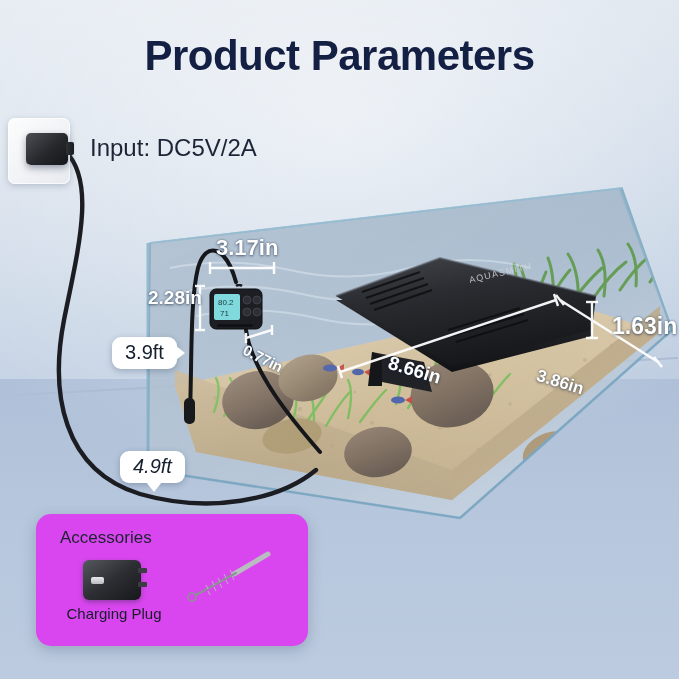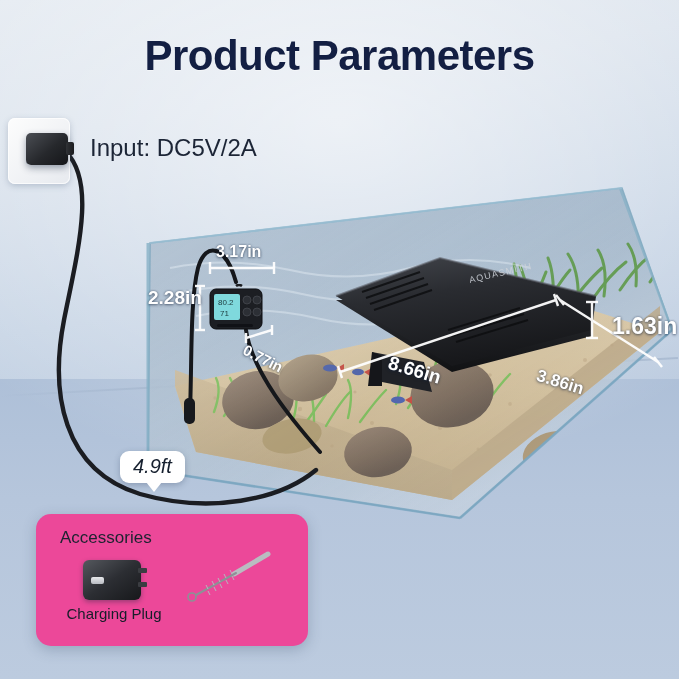--- a/index.html
+++ b/index.html
@@ -47,42 +47,42 @@
 
   
   .tank{position:absolute;left:0;top:0;width:679px;height:679px;}
 
   
   .ctrl{position:absolute;left:209px;top:284px;width:58px;height:48px;}
 
   
   .dim{position:absolute;color:#ffffff;font-weight:bold;white-space:nowrap;
     text-shadow:0 1px 3px rgba(20,35,60,.55),0 0 2px rgba(20,35,60,.45);}
-  .dim-317{left:216px;top:243px;font-size:16px;}
+  .dim-317{left:216px;top:235px;font-size:22px;}
   .dim-228{left:148px;top:287px;font-size:19px;}
   .dim-077{left:248px;top:341px;font-size:15px;transform:rotate(27deg);transform-origin:left top;}
   .dim-866{left:392px;top:352px;font-size:19px;transform:rotate(17deg);transform-origin:left top;}
   .dim-386{left:540px;top:366px;font-size:17px;transform:rotate(17deg);transform-origin:left top;}
   .dim-163{left:602px;top:313px;font-size:23px;margin-left:10px;}
 
   
   .callout{position:absolute;background:#fff;border-radius:9px;
     padding:4px 13px 5px;font-size:20px;color:#16202f;font-weight:normal;
     box-shadow:0 2px 6px rgba(40,60,90,.3);}
   .callout .tail{position:absolute;width:0;height:0;}
   .co-39{left:112px;top:337px;}
   .co-39 .tail{right:-8px;top:9px;border-top:7px solid transparent;
     border-bottom:7px solid transparent;border-left:9px solid #fff;}
   .co-49{left:120px;top:451px;font-style:italic;}
   .co-49 .tail{left:26px;bottom:-9px;border-left:8px solid transparent;
     border-right:8px solid transparent;border-top:10px solid #fff;}
 
   
   .acc-card{position:absolute;left:36px;top:514px;width:272px;height:132px;
-    background:#ec4899;border-radius:15px;box-shadow:0 4px 14px rgba(45,65,95,.26);}
+    background:#d946ef;border-radius:15px;box-shadow:0 4px 14px rgba(45,65,95,.26);}
   .acc-title{position:absolute;left:24px;top:14px;font-size:17px;color:#1c2330;}
   .acc-item{position:absolute;text-align:center;}
   .acc-plug{left:22px;top:42px;width:112px;}
   .acc-brush{left:128px;top:36px;width:132px;}
   .acc-label{font-size:15px;color:#161d29;line-height:1.12;margin-top:3px;}
   .plug-art{position:relative;width:62px;height:46px;margin:0 auto 4px;}
   .plug-body{position:absolute;left:0;top:4px;width:58px;height:40px;border-radius:6px;
     background:linear-gradient(145deg,#55585e,#2c2e33 50%,#17181b);
     box-shadow:0 2px 5px rgba(30,40,60,.4);}
   .plug-usb{position:absolute;left:8px;top:17px;width:13px;height:7px;border-radius:2px;
@@ -331,20 +331,24 @@
     </svg>
   </div>
 
   <div class="dim dim-317">3.17in</div>
   <div class="dim dim-228">2.28in</div>
   <div class="dim dim-077">0.77in</div>
   <div class="dim dim-866">8.66in</div>
   <div class="dim dim-386">3.86in</div>
   <div class="dim dim-163">1.63in</div>
 
+  <div class="callout co-39">
+    <span>3.9ft</span>
+    <span class="tail"></span>
+  </div>
   <div class="callout co-49">
     <span>4.9ft</span>
     <span class="tail"></span>
   </div>
 
   <div class="acc-card">
     <div class="acc-title">Accessories</div>
 
     <div class="acc-item acc-plug">
       <div class="plug-art">

